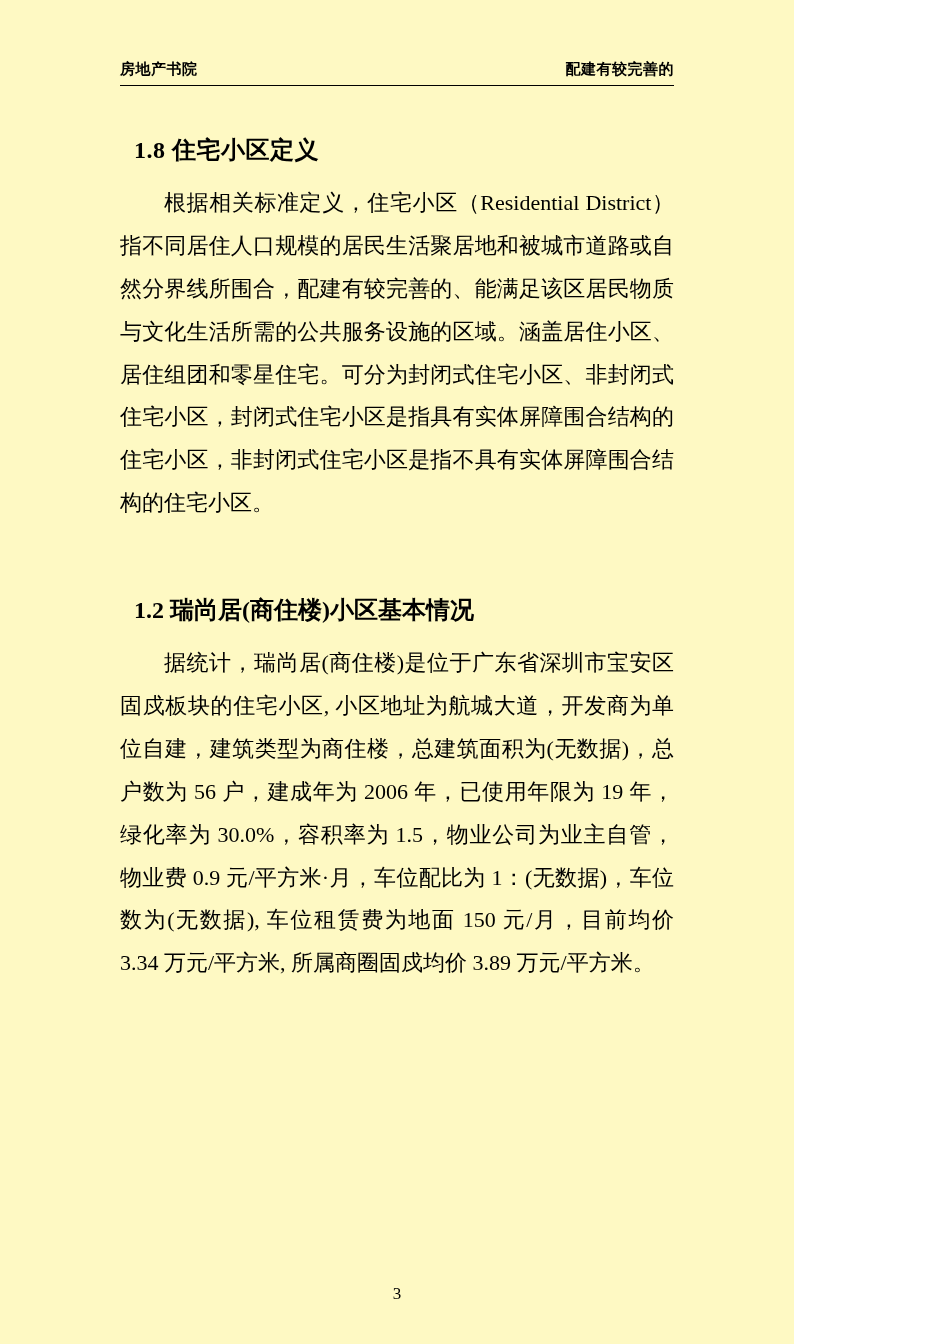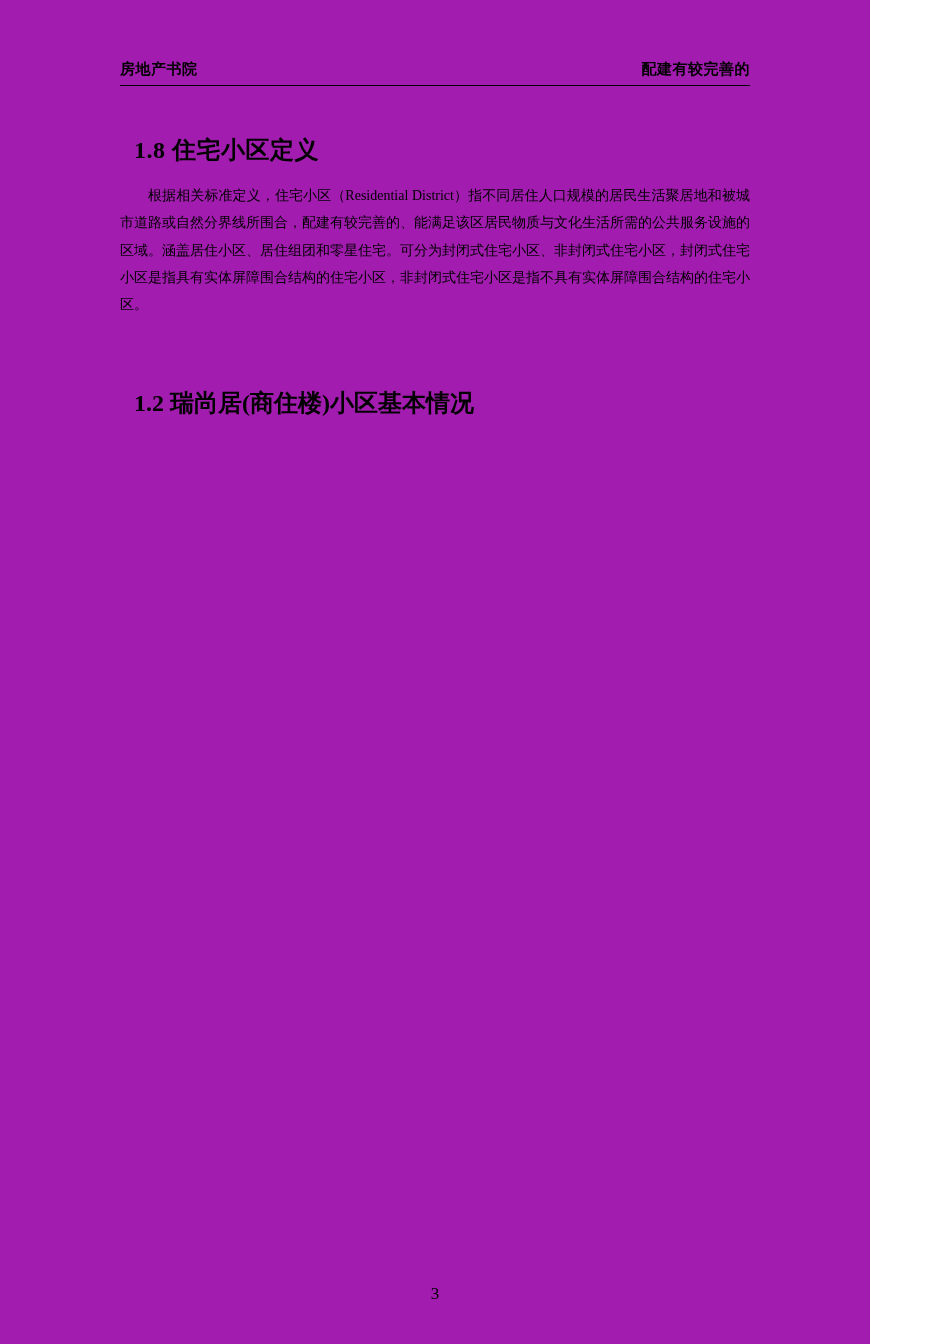--- a/index.html
+++ b/index.html
@@ -6,23 +6,23 @@
     margin: 0;
     padding: 0;
     background: #ffffff;
   }
   body {
     font-family: "Liberation Serif", "DejaVu Serif", serif;
     color: #000000;
   }
   .page {
     position: relative;
-    width: 870px;
+    width: 794px;
     height: 1344px;
-    background: #a21caf;
+    background: #fef9c3;
     box-sizing: border-box;
     overflow: hidden;
   }
   .content {
     position: absolute;
     left: 120px;
     right: 120px;
     top: 60px;
     bottom: 60px;
   }
@@ -55,21 +55,21 @@
     margin: 0 0 16px 0;
     padding-left: 14px;
     letter-spacing: 0.5px;
   }
   h2.section.tight {
     letter-spacing: 0px;
     margin-top: 33px;
   }
   
   p.para {
-    font-size: 14px;
+    font-size: 22px;
     line-height: 1.95;
     margin: 12px 0 22px 0;
     text-align: justify;
     text-justify: inter-ideograph;
     text-indent: 2em;
   }
   p.para.last {
     margin-bottom: 0;
   }
   .spacer-sm { height: 14px; }
@@ -95,20 +95,21 @@
       <span class="right">配建有较完善的</span>
     </div>
 
 
     <h2 class="section">1.8  住宅小区定义</h2>
     <p class="para">根据相关标准定义，住宅小区（Residential District）指不同居住人口规模的居民生活聚居地和被城市道路或自然分界线所围合，配建有较完善的、能满足该区居民物质与文化生活所需的公共服务设施的区域。涵盖居住小区、居住组团和零星住宅。可分为封闭式住宅小区、非封闭式住宅小区，封闭式住宅小区是指具有实体屏障围合结构的住宅小区，非封闭式住宅小区是指不具有实体屏障围合结构的住宅小区。</p>
 
     <div class="spacer-sm"></div>
 
     <h2 class="section tight">1.2  瑞尚居(商住楼)小区基本情况</h2>
+    <p class="para">据统计，瑞尚居(商住楼)是位于广东省深圳市宝安区固戍板块的住宅小区, 小区地址为航城大道，开发商为单位自建，建筑类型为商住楼，总建筑面积为(无数据)，总户数为 56 户，建成年为 2006 年，已使用年限为 19 年，绿化率为 30.0%，容积率为 1.5，物业公司为业主自管，物业费 0.9 元/平方米·月，车位配比为 1：(无数据)，车位数为(无数据), 车位租赁费为地面 150 元/月，目前均价 3.34 万元/平方米, 所属商圈固戍均价 3.89 万元/平方米。</p>
 
     <div class="spacer-sm"></div>
 
 
   </div>
 
   <div class="page-number">3</div>
 
 </div>
 

